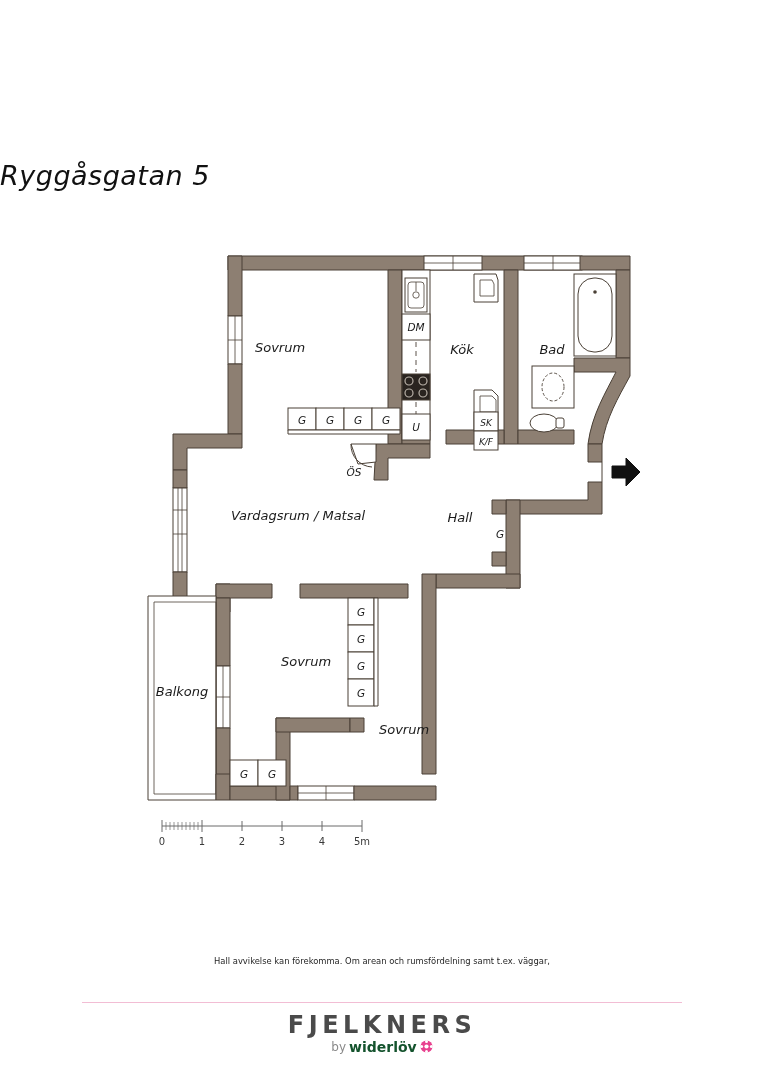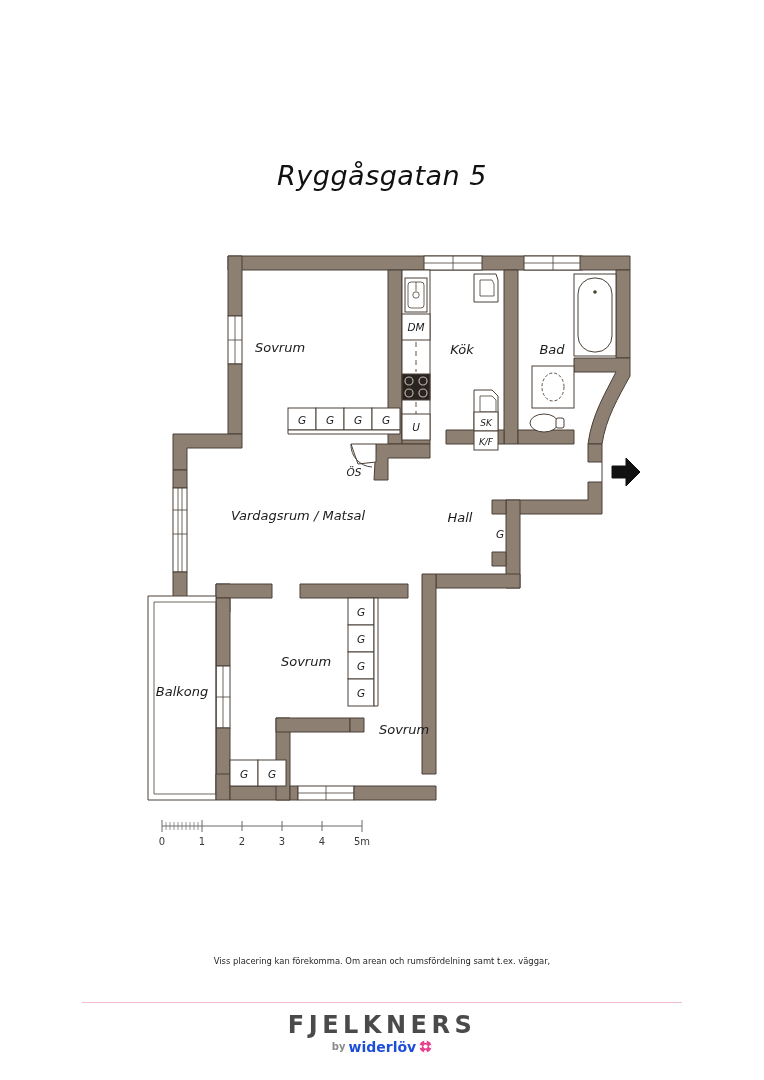--- a/index.html
+++ b/index.html
@@ -20,21 +20,21 @@
     inset: 0;
     background: #ffffff;
   }
 
   
   #title {
     position: absolute;
     top: 160px;
     left: 0;
     width: 764px;
-    text-align: center;
+    text-align: left;
     font-family: "DejaVu Sans", sans-serif;
     font-size: 27px;
     font-style: italic;
     letter-spacing: 0.5px;
     color: #111111;
   }
 
   
   #plan-wrap {
     position: absolute;
@@ -112,30 +112,29 @@
     color: #4a4a4a;
     line-height: 26px;
   }
   #logo-sub {
     margin-top: 1px;
     line-height: 14px;
     white-space: nowrap;
   }
   #logo-by {
     font-family: "DejaVu Sans", sans-serif;
-    font-size: 10px;
+    font-size: 12px;
     color: #8a8a8a;
     vertical-align: middle;
-    font-weight: bold;
   }
   #logo-brand {
     font-family: "DejaVu Sans", sans-serif;
     font-size: 14px;
     font-weight: bold;
-    color: #1d4ed8;
+    color: #14532d;
     vertical-align: middle;
     margin-left: 3px;
   }
   #logo-mark {
     display: inline-block;
     vertical-align: middle;
     margin-left: 3px;
     width: 13px;
     height: 13px;
   }
@@ -367,21 +366,21 @@
       <text class="scale-num" x="10" y="27" text-anchor="middle">0</text>
       <text class="scale-num" x="50" y="27" text-anchor="middle">1</text>
       <text class="scale-num" x="90" y="27" text-anchor="middle">2</text>
       <text class="scale-num" x="130" y="27" text-anchor="middle">3</text>
       <text class="scale-num" x="170" y="27" text-anchor="middle">4</text>
       <text class="scale-num" x="210" y="27" text-anchor="middle">5m</text>
     </svg>
   </div>
 
   <div id="disclaimer">
-    <div>Viss placering kan förekomma. Om arean och rumsfördelning samt t.ex. väggar,</div>
+    <div>Hall avvikelse kan förekomma. Om arean och rumsfördelning samt t.ex. väggar,</div>
   </div>
 
   <div id="footer-rule"></div>
 
   <div id="logo">
     <div id="logo-main">FJELKNERS</div>
     <div id="logo-sub">
       <span id="logo-by">by</span><span id="logo-brand">widerlöv</span><span id="logo-mark">
         <svg width="13" height="13" viewBox="0 0 13 13" xmlns="http://www.w3.org/2000/svg">
           <circle cx="6.5" cy="6.5" r="6" fill="#e8418f"></circle>

